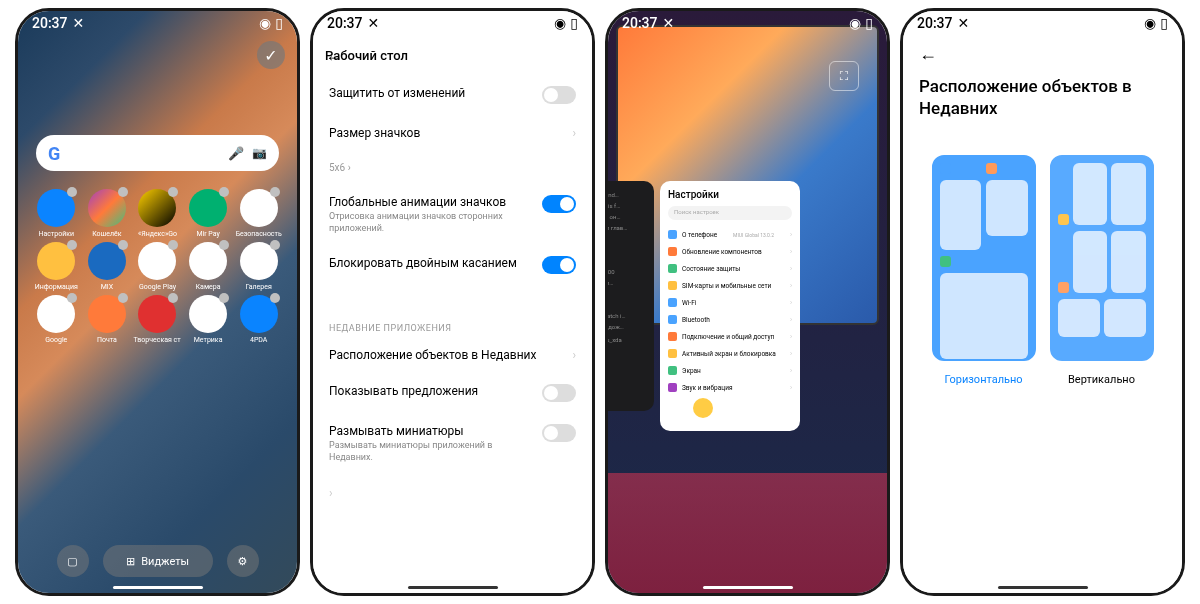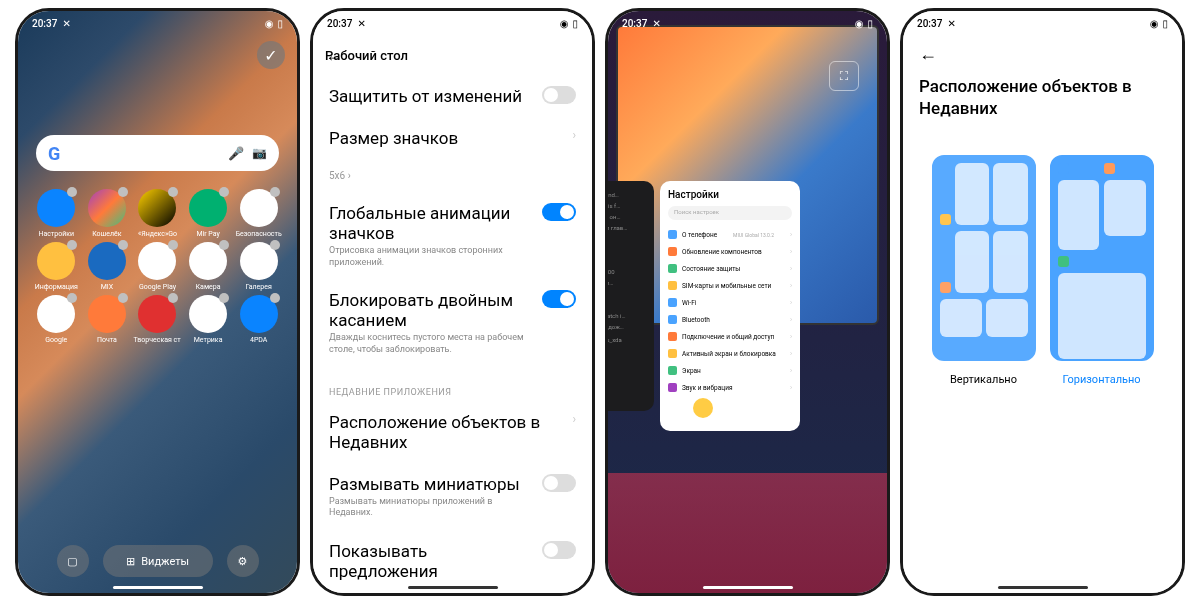--- a/index.html
+++ b/index.html
@@ -1,19 +1,19 @@
 <!DOCTYPE html>
 <html><head>
 <meta charset="utf-8">
 <style>
   * { margin: 0; padding: 0; box-sizing: border-box; font-family: -apple-system, BlinkMacSystemFont, "Segoe UI", Roboto, sans-serif; }
   body { background: #fff; display: flex; justify-content: center; align-items: flex-start; gap: 10px; padding: 8px; }
   .phone { width: 285px; height: 588px; border: 3px solid #1a1a1a; border-radius: 34px; overflow: hidden; position: relative; background: #fff; }
   .screen { width: 100%; height: 100%; position: relative; display: flex; flex-direction: column; }
-  .status-bar { height: 24px; display: flex; justify-content: space-between; align-items: center; padding: 0 14px; font-size: 10px; font-weight: 500; position: relative; z-index: 10; }
+  .status-bar { height: 24px; display: flex; justify-content: space-between; align-items: center; padding: 0 14px; font-size: 14px; font-weight: 500; position: relative; z-index: 10; }
   .status-left { display: flex; align-items: center; gap: 5px; }
   .status-right { display: flex; align-items: center; gap: 4px; }
   .nav-indicator { position: absolute; bottom: 4px; left: 50%; transform: translateX(-50%); width: 90px; height: 3px; background: #333; border-radius: 2px; z-index: 20; }
 
   
   .home-bg { background: linear-gradient(135deg, #1a3a5a 0%, #2d4a6a 15%, #c97a4a 35%, #d68a5a 45%, #3a5a7a 60%, #2a4a6a 80%, #334a5a 100%); color: #fff; }
   .home-bg .nav-indicator { background: #fff; }
   .check-circle { position: absolute; top: 30px; right: 12px; width: 28px; height: 28px; background: rgba(120,120,120,0.7); border-radius: 50%; display: flex; align-items: center; justify-content: center; }
   .date-row { text-align: center; margin-top: 54px; font-size: 13px; font-weight: 400; }
   .search-pill { margin: 100px 18px 18px; height: 36px; background: #fff; border-radius: 18px; display: flex; align-items: center; padding: 0 12px; }
@@ -32,29 +32,29 @@
 
   
   .settings { background: #fff; color: #000; }
   .settings .status-bar { color: #000; }
   .set-header { height: 40px; display: flex; align-items: center; padding: 0 12px; gap: 12px; }
   .back-arrow { font-size: 18px; }
   .set-title { flex: 1; text-align: left; font-size: 13px; font-weight: 500; margin-left: -30px; }
   .set-list { flex: 1; overflow-y: auto; padding: 0 16px; }
   .set-item { padding: 11px 0; display: flex; align-items: flex-start; justify-content: space-between; gap: 12px; }
   .set-item-text { flex: 1; }
-  .set-item-title { font-size: 17px; color: #000; }
+  .set-item-title { font-size: 12px; color: #000; }
   .set-item-sub { font-size: 9px; color: #888; margin-top: 2px; line-height: 1.3; }
   .set-value { font-size: 10px; color: #999; }
   .chev { color: #ccc; font-size: 12px; }
   .toggle { width: 34px; height: 18px; border-radius: 9px; position: relative; flex-shrink: 0; }
   .toggle::after { content: ''; position: absolute; width: 14px; height: 14px; background: #fff; border-radius: 50%; top: 2px; }
   .toggle.on { background: #0084ff; } .toggle.on::after { right: 2px; }
   .toggle.off { background: #ddd; } .toggle.off::after { left: 2px; }
-  .section-label { font-size: 9px; color: #999; text-transform: uppercase; margin-top: 12px; padding: 8px 0 4px; letter-spacing: 0.5px; }
+  .section-label { font-size: 9px; color: #999; text-transform: uppercase; margin-top: 30px; padding: 8px 0 4px; letter-spacing: 0.5px; }
 
   
   .recents-bg { background: linear-gradient(180deg, #2a1a3a 0%, #1a2a4a 100%); }
   .recents-bg .nav-indicator { background: #fff; }
   .recents-bg .status-bar { color: #fff; }
   .monitor-bg { position: absolute; top: 14px; left: 8px; right: 8px; height: 300px; background: linear-gradient(135deg, #ff7a3a 0%, #ffaa5a 30%, #3a7aca 60%, #2a5aaa 100%); border-radius: 6px; border: 2px solid #333; }
   .expand-icon { position: absolute; top: 50px; right: 28px; width: 30px; height: 30px; border: 1.5px solid rgba(255,255,255,0.5); border-radius: 6px; display: flex; align-items: center; justify-content: center; color: #fff; font-size: 12px; }
   .recent-cards { position: absolute; top: 170px; left: 0; right: 0; display: flex; gap: 6px; padding: 0 6px; }
   .rcard { border-radius: 10px; flex: 1; }
   .rcard-dark { background: #1c1c1e; height: 230px; color: #aaa; font-size: 6px; padding: 6px; overflow: hidden; margin-left:-60px; width: 100px; flex: none; }
@@ -251,41 +251,40 @@
         <div class="set-item">
           <div class="set-item-text">
             <div class="set-item-title">Глобальные анимации значков</div>
             <div class="set-item-sub">Отрисовка анимации значков сторонних приложений.</div>
           </div>
           <div class="toggle on"></div>
         </div>
         <div class="set-item">
           <div class="set-item-text">
             <div class="set-item-title">Блокировать двойным касанием</div>
-            <div class="set-item-sub">Дважды коснитесь пустого места на рабочем столе, чтобы заблокировать.</div>
           </div>
           <div class="toggle on"></div>
         </div>
         <div class="section-label">НЕДАВНИЕ ПРИЛОЖЕНИЯ</div>
         <div class="set-item">
           <div class="set-item-text">
             <div class="set-item-title">Расположение объектов в Недавних</div>
           </div>
           <div class="chev">›</div>
+        </div>
+        <div class="set-item">
+          <div class="set-item-text">
+            <div class="set-item-title">Показывать предложения</div>
+          </div>
+          <div class="toggle off"></div>
         </div>
         <div class="set-item">
           <div class="set-item-text">
             <div class="set-item-title">Размывать миниатюры</div>
             <div class="set-item-sub">Размывать миниатюры приложений в Недавних.</div>
-          </div>
-          <div class="toggle off"></div>
-        </div>
-        <div class="set-item">
-          <div class="set-item-text">
-            <div class="set-item-title">Показывать предложения</div>
           </div>
           <div class="toggle off"></div>
         </div>
         <div class="set-item">
           <div class="chev">›</div>
         </div>
       </div>
     <div class="nav-indicator"></div>
   </div>
 </div>
@@ -396,39 +395,20 @@
           <span>◉</span>
           <span>▯</span>
         </div>
     </div>
     <div class="picker-header">
       <div class="picker-back">←</div>
       <div class="picker-title">Расположение объектов в Недавних</div>
     </div>
     <div class="picker-options">
       <div class="opt">
-        <div class="opt-frame inactive">
-          <div class="vbar vert-row1">
-              <div class="vdot" style="background:#ffc040"></div>
-              <div class="vcard"></div>
-              <div class="vcard"></div>
-            </div>
-          <div class="vbar vert-row2">
-              <div class="vdot" style="background:#ff9a5a"></div>
-              <div class="vcard"></div>
-              <div class="vcard"></div>
-            </div>
-          <div class="vert-row3">
-              <div class="vcard"></div>
-              <div class="vcard"></div>
-            </div>
-        </div>
-        <div class="opt-label">Вертикально</div>
-      </div>
-      <div class="opt">
         <div class="opt-frame">
           <div class="hrow" style="height:12px;align-items:flex-end;">
               <div class="vdot" style="background:#4aa3ff"></div>
               <div style="flex:1"></div>
               <div class="vdot" style="background:#ff9a5a"></div>
               <div style="flex:1"></div>
             </div>
           <div class="hrow" style="flex:1">
               <div class="hcard" style="flex:1;height:70px"></div>
               <div class="hcard" style="flex:1;height:56px"></div>
@@ -436,16 +416,35 @@
           <div class="hrow" style="height:12px;align-items:flex-end;">
               <div class="vdot" style="background:#40c080"></div>
               <div style="flex:1"></div>
             </div>
           <div class="hrow" style="flex:1">
               <div class="hcard" style="flex:1;height:86px"></div>
             </div>
         </div>
         <div class="opt-label active">Горизонтально</div>
       </div>
+      <div class="opt">
+        <div class="opt-frame inactive">
+          <div class="vbar vert-row1">
+              <div class="vdot" style="background:#ffc040"></div>
+              <div class="vcard"></div>
+              <div class="vcard"></div>
+            </div>
+          <div class="vbar vert-row2">
+              <div class="vdot" style="background:#ff9a5a"></div>
+              <div class="vcard"></div>
+              <div class="vcard"></div>
+            </div>
+          <div class="vert-row3">
+              <div class="vcard"></div>
+              <div class="vcard"></div>
+            </div>
+        </div>
+        <div class="opt-label">Вертикально</div>
+      </div>
     </div>
     <div class="nav-indicator"></div>
   </div>
 </div>
 
 </body></html>

